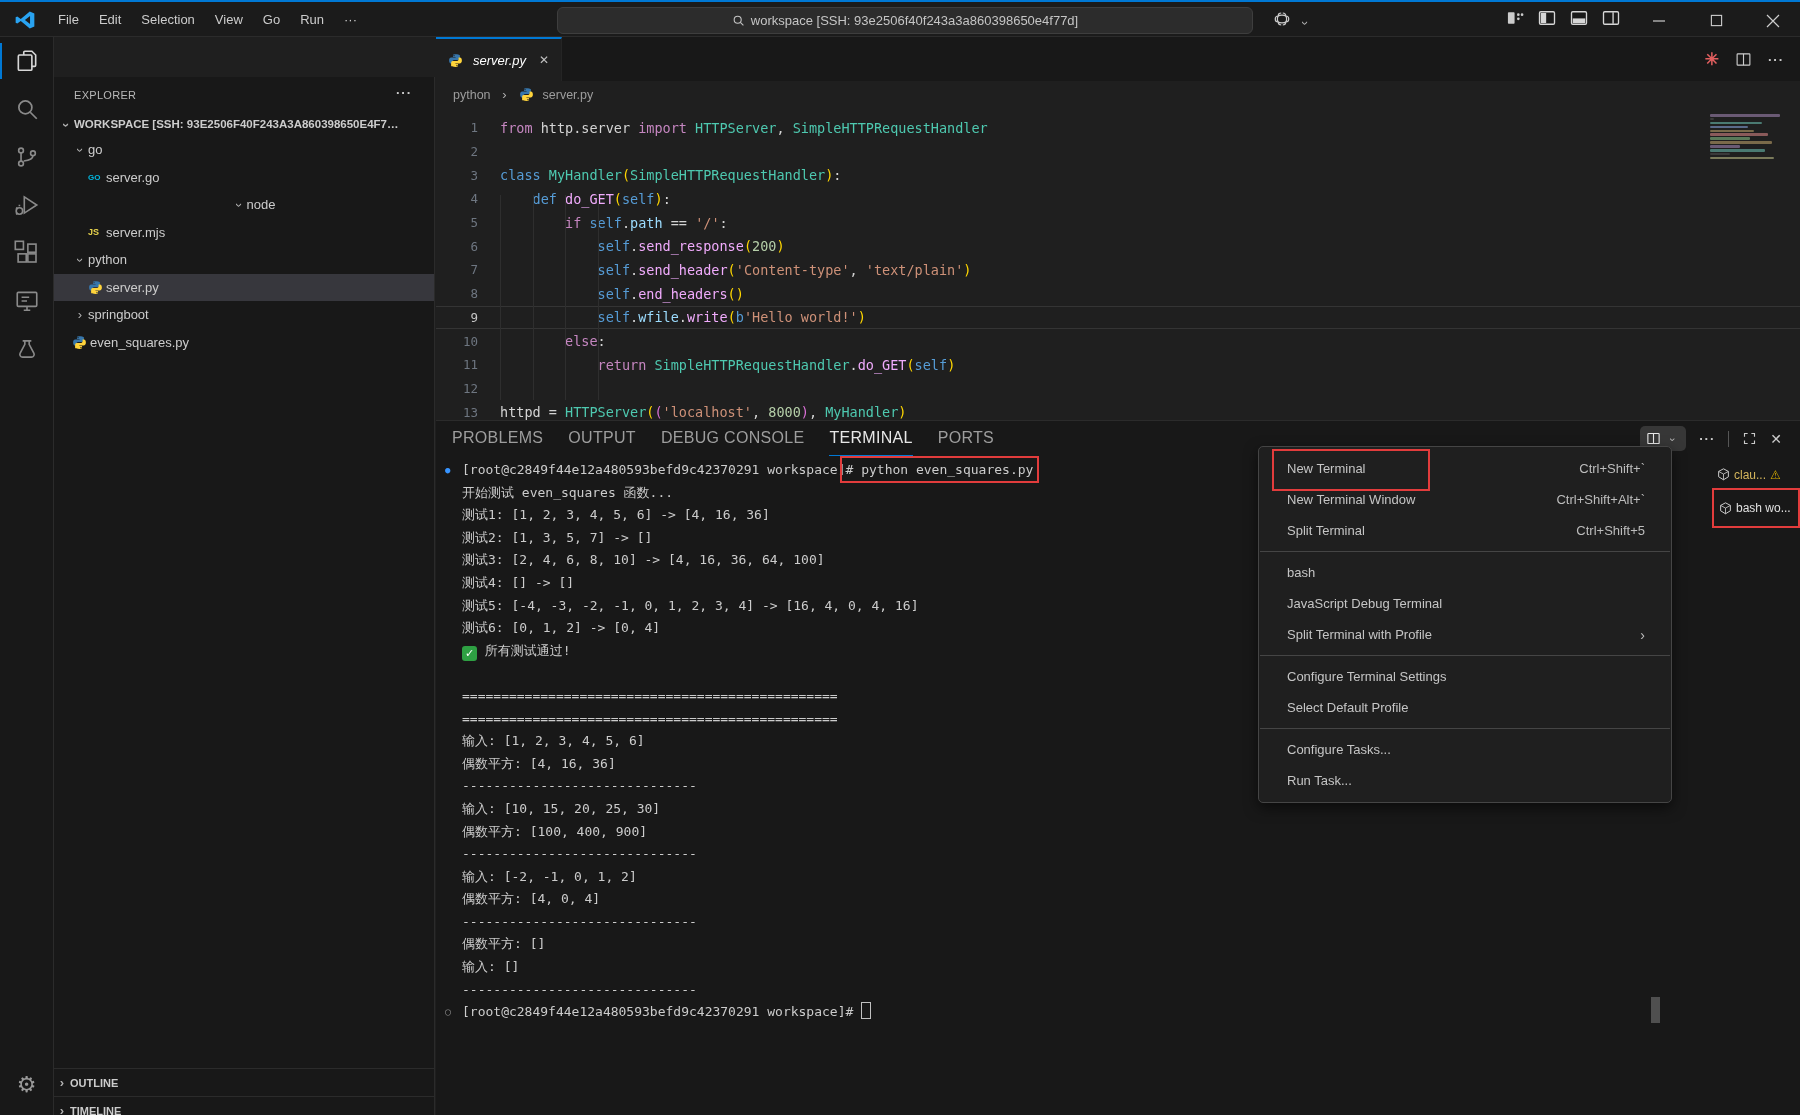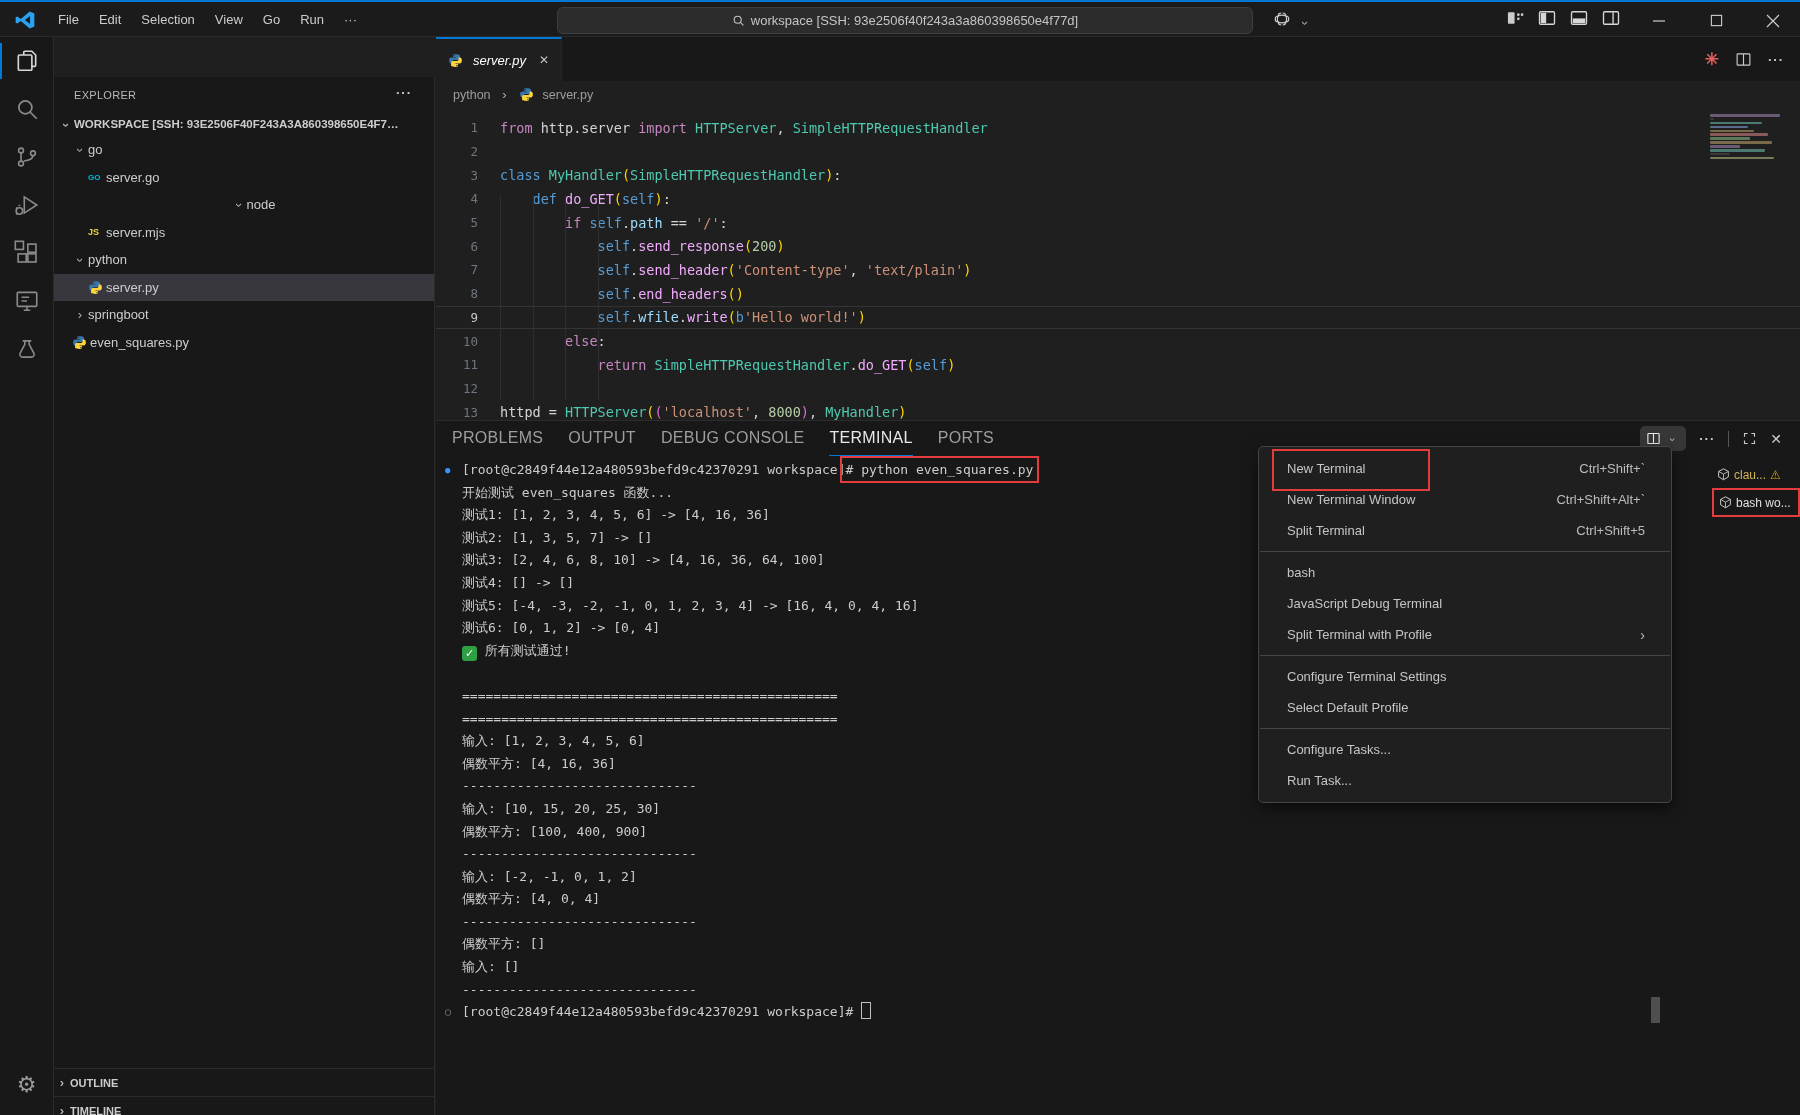--- a/index.html
+++ b/index.html
@@ -81,21 +81,21 @@
   .deco.idle{color:#8a8a8a;font-size:10px;}
   .check{display:inline-block;width:15px;height:15px;background:#2ea043;border-radius:3px;color:#ffffff;
          font-size:11px;line-height:15px;text-align:center;vertical-align:-2px;font-family:"DejaVu Sans",sans-serif;}
   .cmdbox{outline:2px solid #e23c3c;outline-offset:4px;}
   .cursor{display:inline-block;width:8px;height:15px;border:1px solid #c0c0c0;vertical-align:-3px;}
   .term-scrollbar{position:absolute;right:140px;top:576px;width:9px;height:26px;background:#4f4f4f;}
   
   .term-list{position:absolute;right:0;top:40px;width:88px;}
   .tlist-entry{height:27px;display:flex;align-items:center;gap:4px;padding-left:5px;font-size:12px;color:#e0e0e0;white-space:nowrap;overflow:hidden;}
   .tlist-entry.warn .tlist-label{color:#d5b65c;}
-  .tlist-entry.boxed{border:2px solid #e23c3c;box-sizing:border-box;height:29px;}
+  .tlist-entry.boxed{border:2px solid #e23c3c;box-sizing:border-box;height:40px;}
   .warn-ico{color:#ddb100;font-size:12px;font-family:"DejaVu Sans",sans-serif;}
   
   .ctx{position:absolute;left:1258px;top:446px;width:412px;background:#1f1f1f;border:1px solid #454545;
        border-radius:5px;box-shadow:0 5px 14px rgba(0,0,0,.55);padding:6px 0;z-index:40;}
   .ctx-item{position:relative;height:31px;display:flex;align-items:center;justify-content:space-between;
             padding:0 26px 0 28px;color:#c5c5c5;font-size:13px;}
   .ctx-shortcut{color:#bdbdbd;}
   .ctx-sub{color:#bdbdbd;font-size:14px;}
   .ctx-sep{height:1px;background:#454545;margin:5px 1px;}
   .menu-annotation{position:absolute;left:13px;top:-4px;width:154px;height:38px;border:2.5px solid #e23c3c;pointer-events:none;}

